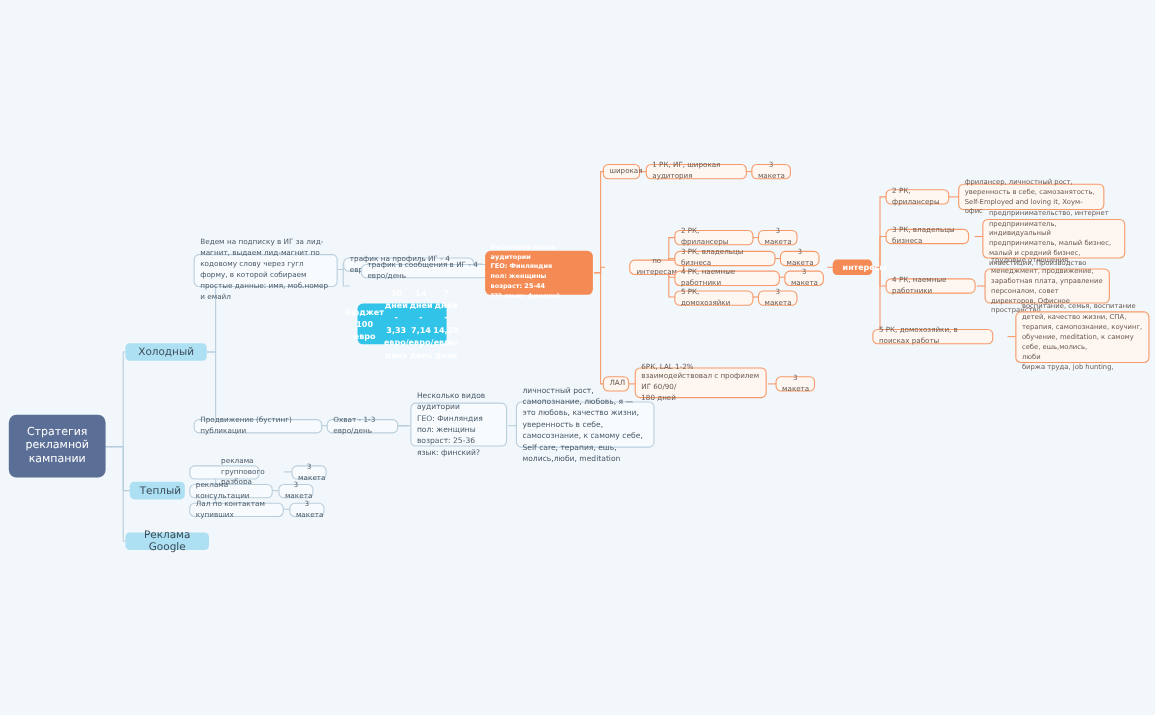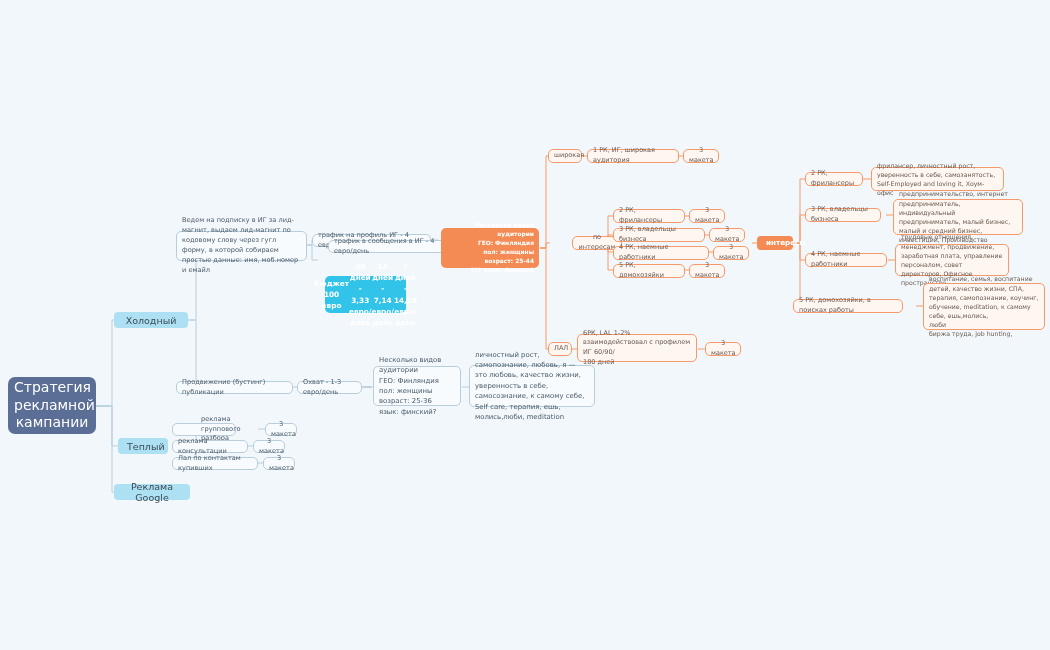--- a/index.html
+++ b/index.html
@@ -12,21 +12,21 @@
   #canvas{position:relative;width:1050px;height:650px;}
   svg#edges{position:absolute;left:0;top:0;width:1050px;height:650px;pointer-events:none;}
 
   .node{position:absolute;box-sizing:border-box;display:flex;align-items:center;}
   .node .txt{display:block;width:100%;}
 
   
   .root{
     background:#5a6e96;color:#ffffff;border-radius:7px;
     justify-content:center;text-align:center;
-    font-size:14px;line-height:1.25;font-weight:400;
+    font-size:10px;line-height:1.25;font-weight:400;
     padding:8px 6px;
   }
 
   
   .blue{
     background:#ade0f2;color:#3b4b57;border-radius:4px;
     padding:4px 9px;font-size:9.5px;
     justify-content:flex-start;
   }
   .blue.center{justify-content:center;text-align:center;}
@@ -43,21 +43,21 @@
   .obox{
     background:#f7fbfe;border:1px solid #b9cedd;border-radius:5px;
     color:#4a5a68;font-size:6.6px;line-height:1.5;
     padding:3px 5px;
   }
   .obox.mid{font-size:6.9px;}
 
   
   .orange{
     background:#f58b54;color:#ffffff;border-radius:5px;
-    text-align:right;justify-content:center;
+    text-align:left;justify-content:center;
     font-size:5.9px;line-height:1.5;font-weight:bold;
     padding:4px 5px;
   }
   .orange.pill{font-size:7.2px;padding:4px 9px;border-radius:4px;}
 
   
   .oorange{
     background:#fdf6f1;border:1px solid #f79a6b;border-radius:5px;
     color:#6b5a50;font-size:6.5px;line-height:1.5;
     padding:3px 5px;

